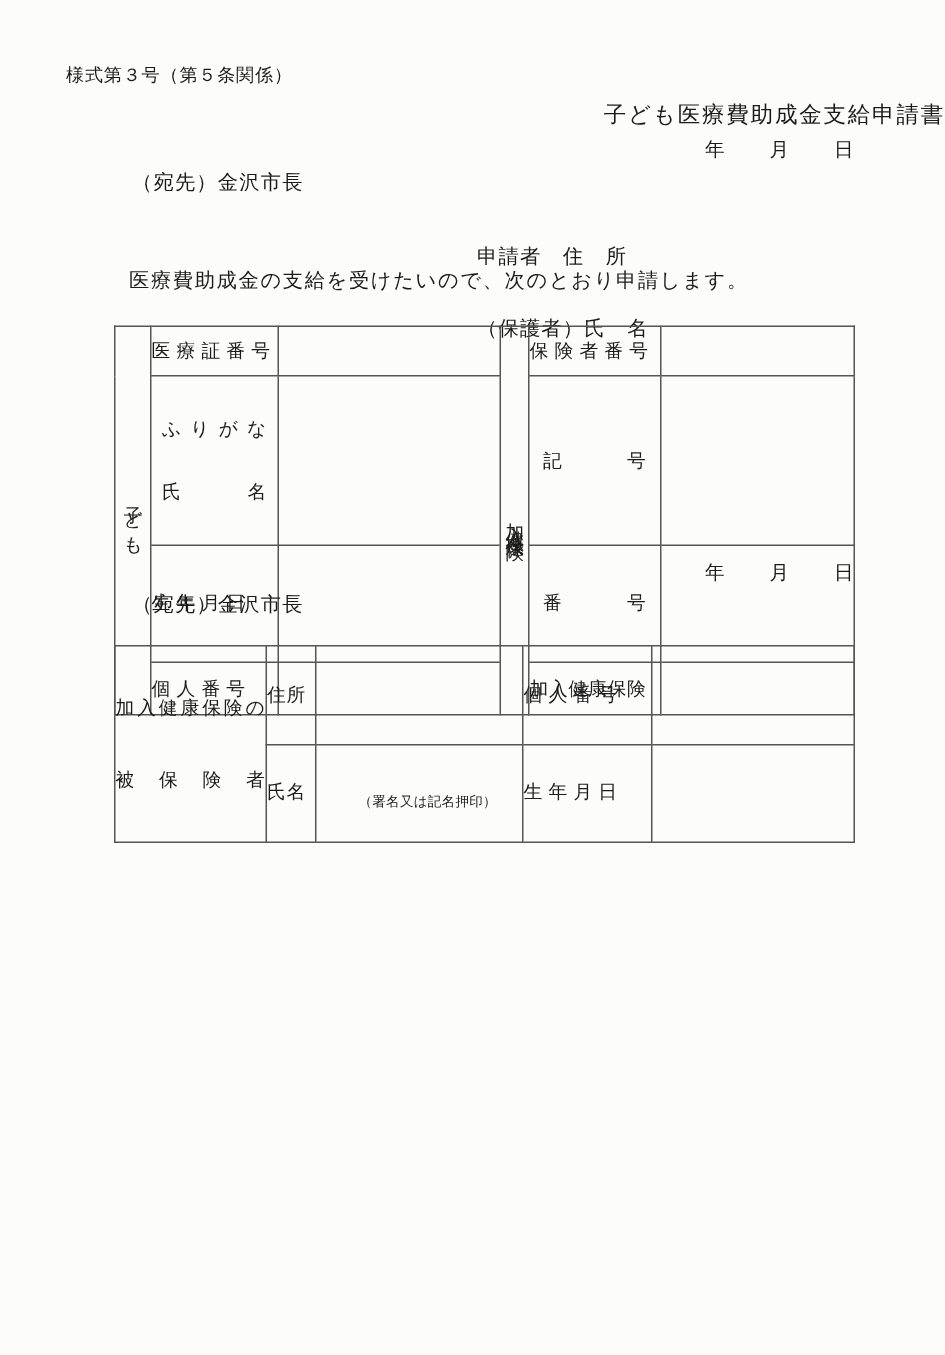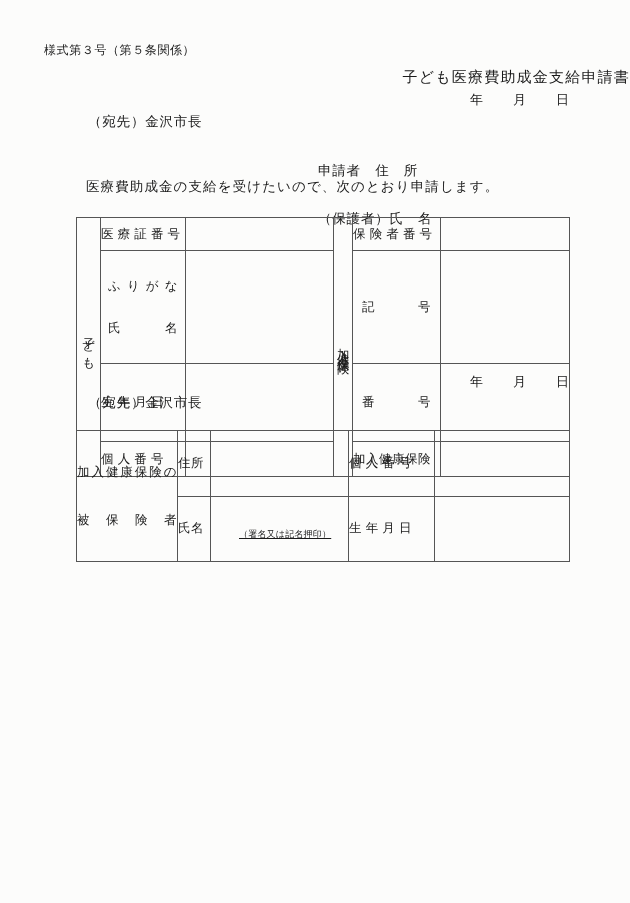--- a/index.html
+++ b/index.html
@@ -81,21 +81,21 @@
     text-align: center;
     line-height: 1;
   }
   .vert-wrap {
     display: flex;
     align-items: center;
     justify-content: center;
     height: 100%;
   }
 
-  .field { background: transparent; text-decoration: underline; }
+  .field { background: transparent; }
 
   
   #main-table { left: 76px; top: 217px; width: 493px; }
   #main-table .c-kodomo    { width: 24px;  }
   #main-table .c-lbl-l     { width: 85px;  }
   #main-table .c-val-l     { width: 148px; }
   #main-table .c-hoken     { width: 19px;  }
   #main-table .c-lbl-r     { width: 88px;  }
   #main-table .c-val-r     { width: 129px; }
 

